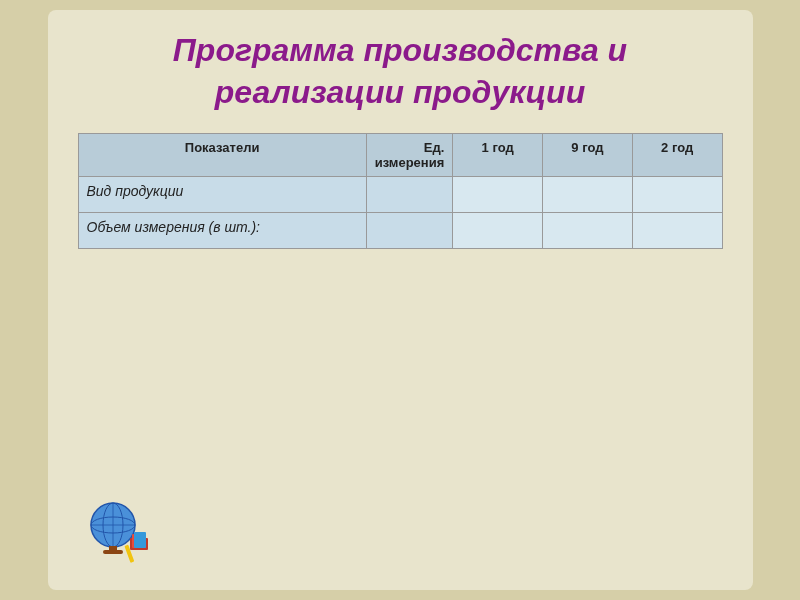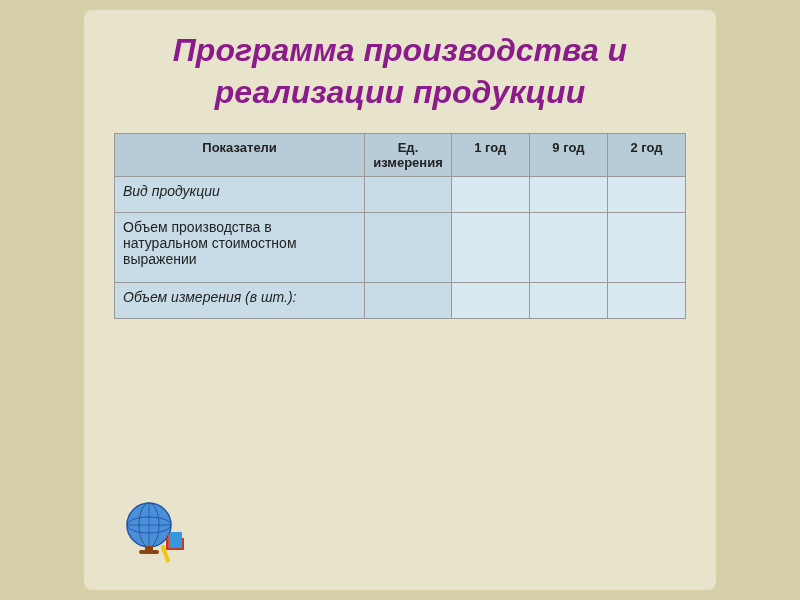--- a/index.html
+++ b/index.html
@@ -10,21 +10,21 @@
       background: #d6cfa8;
       font-family: Arial, sans-serif;
       overflow: hidden;
       display: flex;
       flex-direction: column;
       align-items: center;
       justify-content: flex-start;
     }
 
     .slide-container {
-      width: 632px;
+      width: 705px;
       height: 580px;
       background: #e8e4cc;
       border-radius: 8px;
       margin: 10px;
       padding: 20px 30px;
       display: flex;
       flex-direction: column;
       align-items: center;
     }
 
@@ -58,20 +58,21 @@
 
     .col-indicators {
       width: 45%;
       background: #c8dce8;
     }
 
     .col-units {
       width: 13%;
       background: #c8dce8;
       font-size: 12px;
+      text-align: right;
     }
 
     .col-year {
       width: 12%;
       background: #d8e8f0;
       text-align: center;
       font-weight: bold;
     }
 
     .header-row th {
@@ -126,27 +127,20 @@
         </tr>
       </thead>
       <tbody id="table-body">
       <tr class="row-normal">
             <td class="col-indicators">Вид продукции</td>
             <td class="col-units"></td>
             <td class="col-year"></td>
             <td class="col-year"></td>
             <td class="col-year"></td>
           </tr>
-          <tr class="row-tall">
-            <td class="col-indicators">Объем производства в натуральном стоимостном выражении</td>
-            <td class="col-units"></td>
-            <td class="col-year"></td>
-            <td class="col-year"></td>
-            <td class="col-year"></td>
-          </tr>
           <tr class="row-normal">
             <td class="col-indicators">Объем измерения (в шт.):</td>
             <td class="col-units"></td>
             <td class="col-year"></td>
             <td class="col-year"></td>
             <td class="col-year"></td>
           </tr>
         </tbody>
     </table>
   </div>

